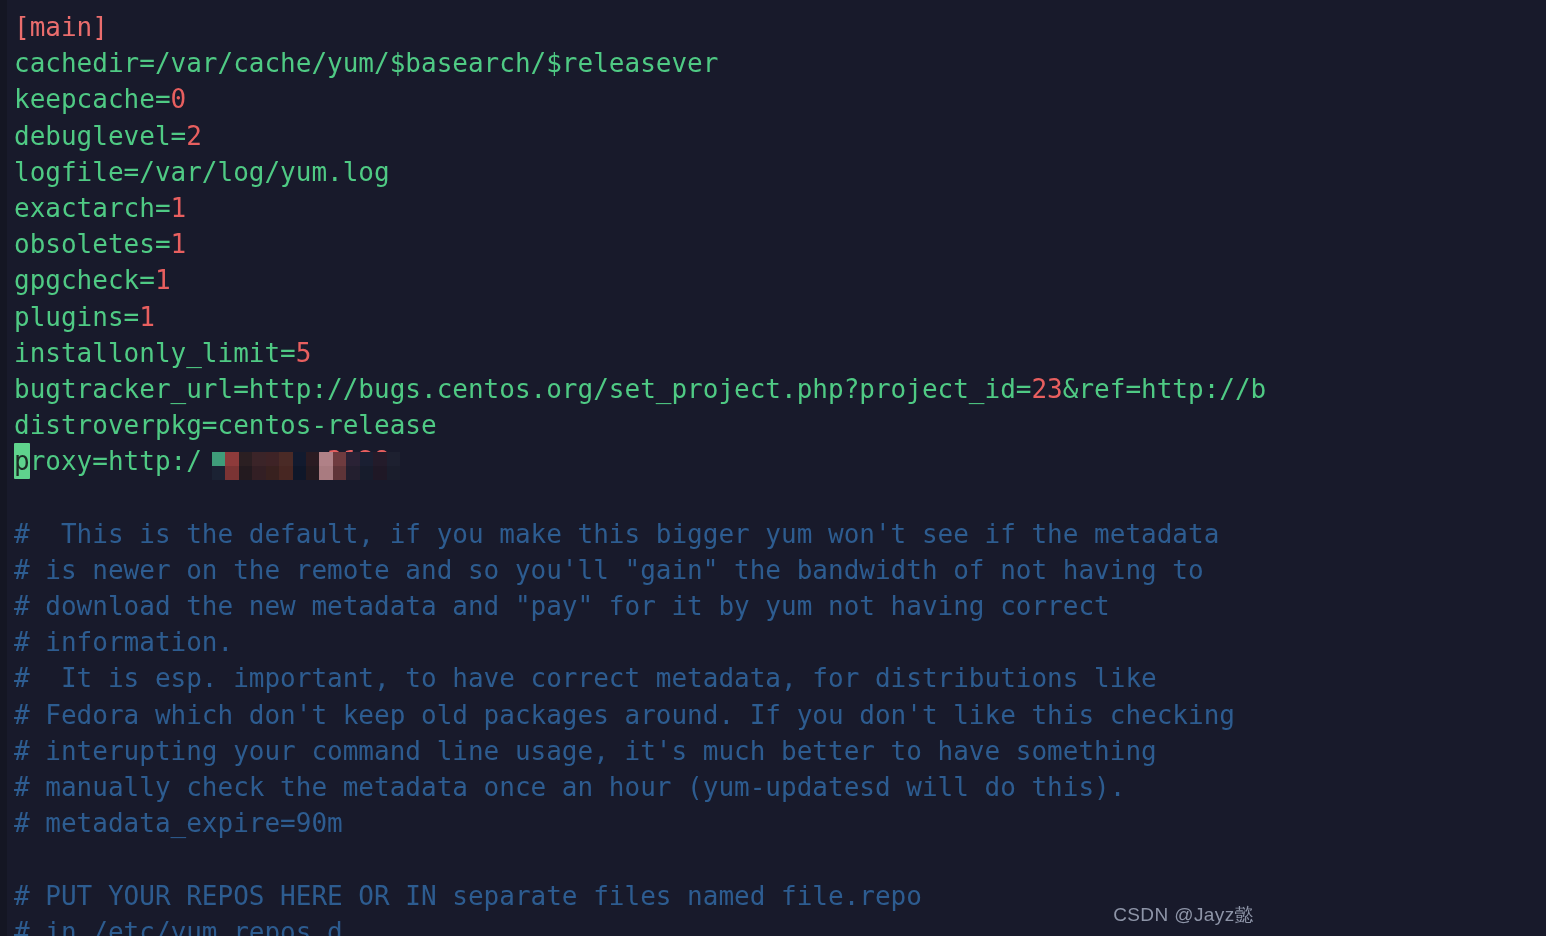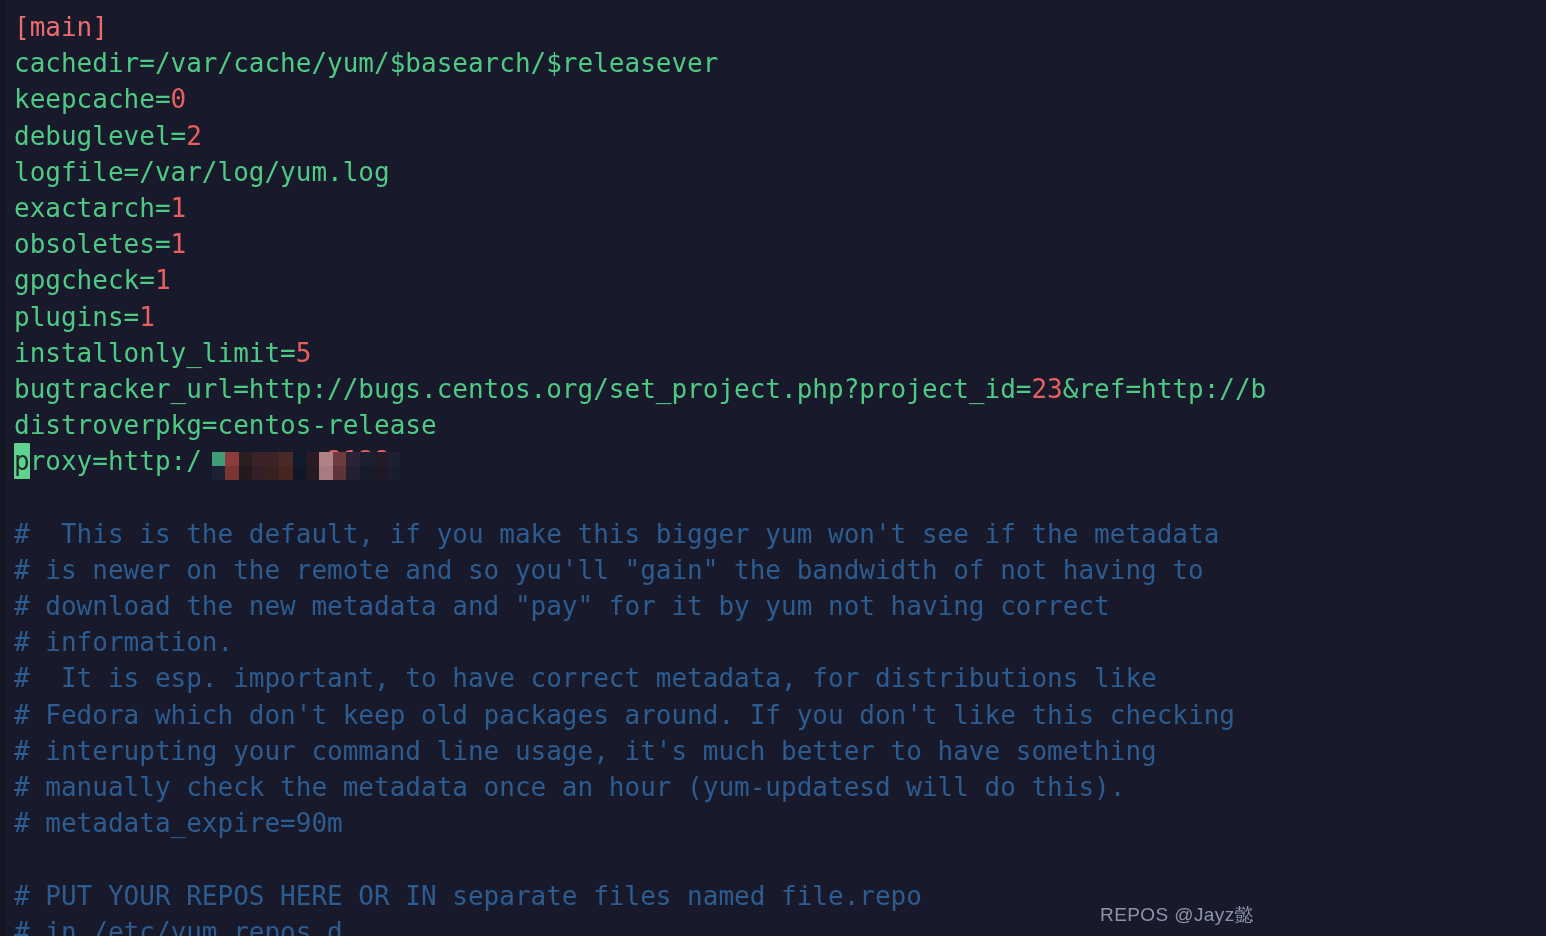--- a/index.html
+++ b/index.html
@@ -105,15 +105,15 @@
       <i style="background: rgb(15, 23, 41);"></i>
       <i style="background: rgb(36, 26, 32);"></i>
       <i style="background: rgb(169, 123, 128);"></i>
       <i style="background: rgb(95, 52, 56);"></i>
       <i style="background: rgb(35, 31, 47);"></i>
       <i style="background: rgb(23, 28, 44);"></i>
       <i style="background: rgb(31, 24, 38);"></i>
       <i style="background: rgb(26, 29, 44);"></i>
     </div>
 
-  <div id="watermark">REPOS @Jayz懿</div>
+  <div id="watermark">CSDN @Jayz懿</div>
 
 </div>
 
 </body></html>

